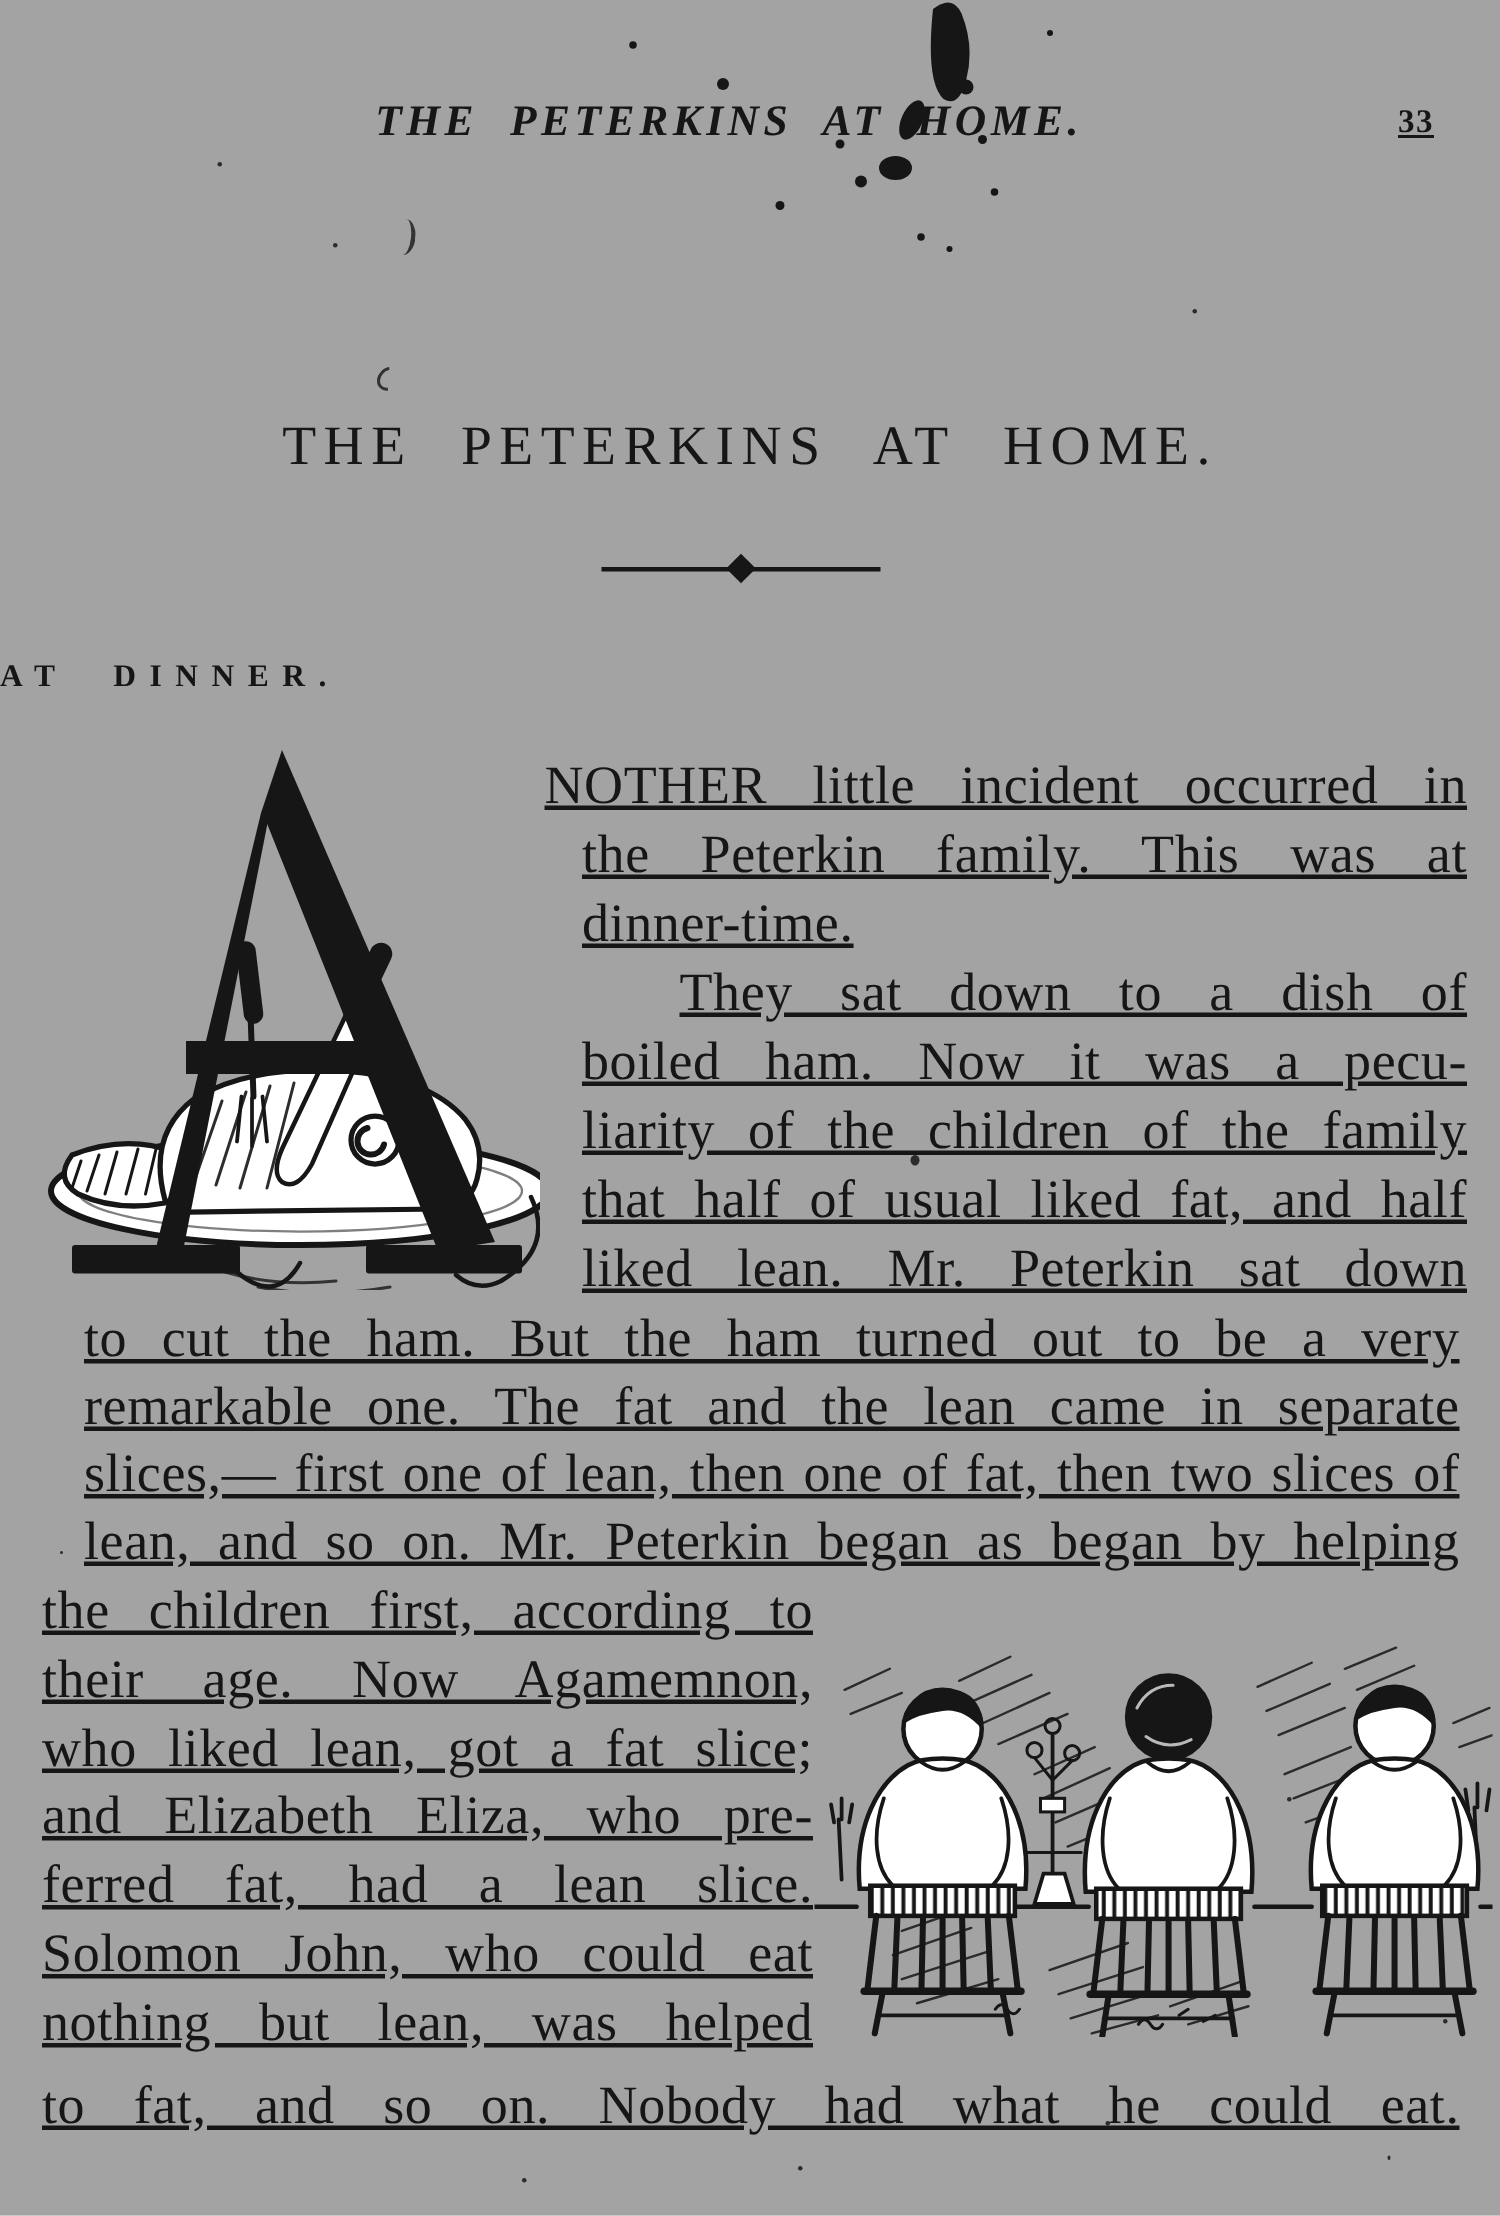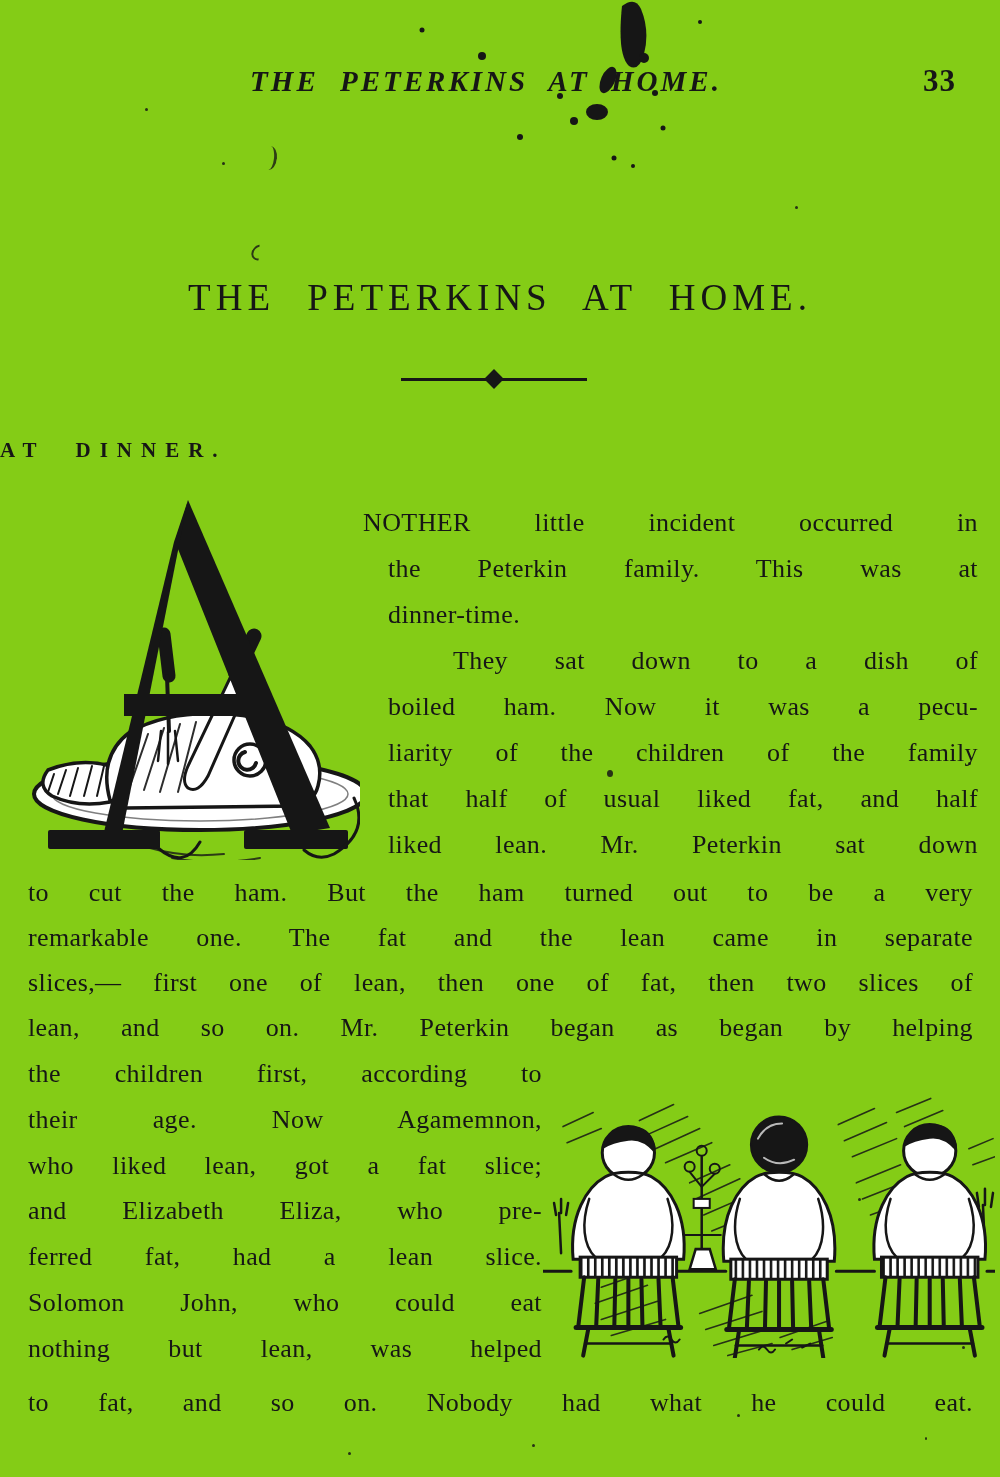--- a/index.html
+++ b/index.html
@@ -1,60 +1,60 @@
 <!DOCTYPE html>
 <html><head>
 <meta charset="utf-8">
 <style>
   html,body{margin:0;padding:0;background:#e9e7e2;}
   .page{
     position:relative;width:1000px;height:1477px;margin:0 auto;
-    background:#84cc16;color:#161616;
+    background:#a3a3a3;color:#161616;
     font-family:"Liberation Serif", serif;
     overflow:hidden;
   }
   
   .running-header{position:absolute;top:58px;left:0;width:100%;height:46px;}
   .running-title{
     position:absolute;left:50%;transform:translateX(-50%);margin-left:-14px;
     font-style:italic;font-weight:bold;font-size:29px;line-height:46px;
     letter-spacing:3px;word-spacing:11px;white-space:nowrap;
   }
   .page-number{
     position:absolute;right:44px;top:0;
-    font-weight:bold;font-size:31px;line-height:46px;letter-spacing:1px;
+    font-weight:bold;font-size:22px;line-height:46px;letter-spacing:1px;text-decoration:underline;
   }
   
   .chapter-title{
     position:absolute;top:276px;left:0;width:100%;text-align:center;
     font-size:37px;line-height:44px;font-weight:normal;
     letter-spacing:5px;word-spacing:18px;white-space:nowrap;
   }
   
   .divider{position:absolute;top:370px;left:50%;transform:translateX(-50%);margin-left:-6px;width:186px;height:18px;}
   .divider .rule{position:absolute;top:8px;left:0;width:100%;height:3px;background:#161616;}
   .divider .diamond{
     position:absolute;top:2px;left:50%;width:14px;height:14px;margin-left:-7px;
     background:#161616;transform:rotate(45deg);
   }
   
   .section-heading{
     position:absolute;top:438px;left:0;width:100%;text-align:left;
     font-size:21px;font-weight:bold;letter-spacing:9px;word-spacing:16px;white-space:nowrap;
   }
   
-  .bodytext{font-size:26px;letter-spacing:.4px;}
+  .bodytext{font-size:36px;letter-spacing:.4px;text-decoration:underline;}
   .tl{height:46px;line-height:46px;overflow:visible;}
   .jl{text-align:justify;text-align-last:justify;}
   .nat{text-align:left;}
   .ind1{padding-left:25px;}
   .ind2{padding-left:90px;}
   .beside-dropcap{position:absolute;left:363px;top:500px;width:615px;}
   .fullwidth-a{position:absolute;left:28px;top:870px;width:945px;}
-  .fullwidth-a .tl{height:45px;line-height:45px;}
+  .fullwidth-a .tl{height:45px;line-height:45px;margin-left:28px;}
   .beside-illo{position:absolute;left:28px;top:1051px;width:514px;}
   .beside-illo .tl{height:45.8px;line-height:45.8px;}
   .closing{position:absolute;left:28px;top:1380px;width:945px;}
   
   .dropcap-illo{position:absolute;left:18px;top:498px;width:342px;height:362px;}
   .dinner-illo{position:absolute;left:543px;top:1086px;width:452px;height:272px;}
   .smudge{position:absolute;left:400px;top:0;width:320px;height:170px;pointer-events:none;}
   
   .speck{position:absolute;background:#161616;border-radius:50%;opacity:.85;}
   .paren-mark{

